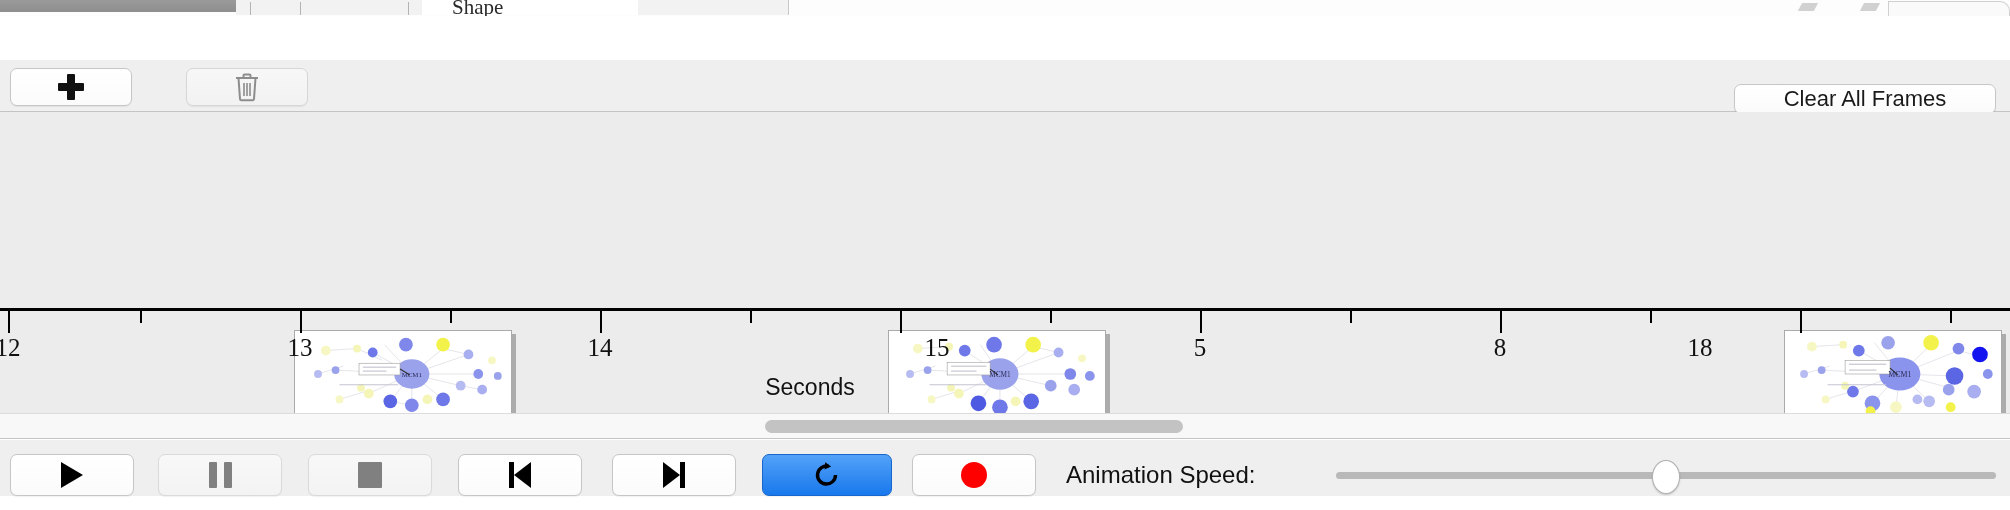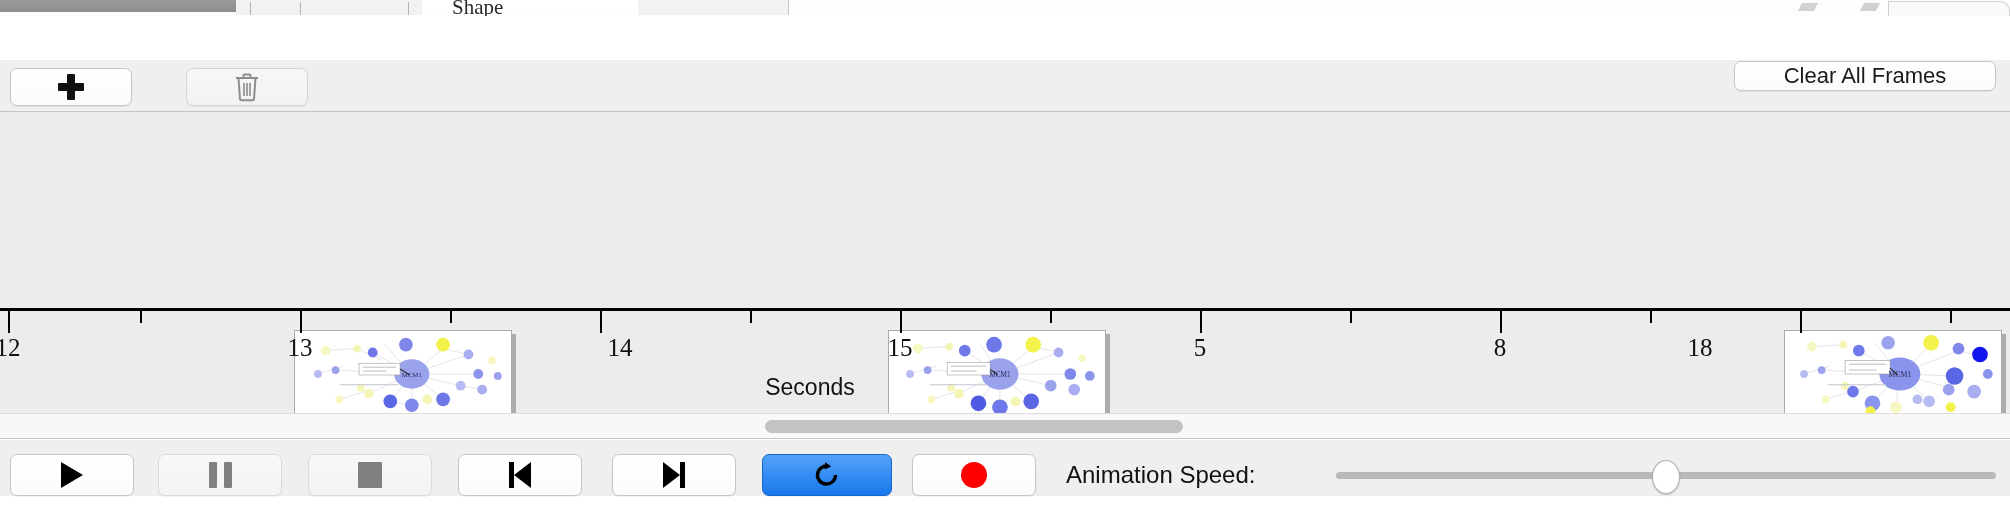--- a/index.html
+++ b/index.html
@@ -108,21 +108,21 @@
     display: flex; align-items: center; justify-content: center;
     box-sizing: border-box;
   }
   .tbtn.disabled {
     background: linear-gradient(180deg,#f7f7f7,#f2f2f2);
     border-color: #d6d6d6;
   }
   #btn-add   { left: 10px;  top: 8px; width: 122px; height: 38px; }
   #btn-del   { left: 186px; top: 8px; width: 122px; height: 38px; }
   #btn-clear {
-    left: 1734px; top: 1px; width: 262px; height: 30px;
+    left: 1734px; top: 24px; width: 262px; height: 30px;
     font-size: 22px; color: #1a1a1a;
   }
   .plus-ico {
     position: relative; width: 26px; height: 26px;
   }
   .plus-ico::before, .plus-ico::after {
     content: ""; position: absolute; background: #111; border-radius: 1px;
   }
   .plus-ico::before { left: 9px; top: 0;  width: 8px; height: 26px; }
   .plus-ico::after  { left: 0;  top: 9px; width: 26px; height: 8px; }
@@ -460,22 +460,22 @@
     <div class="tick minor" style="left:140px;"></div>
     <div class="tick minor" style="left:450px;"></div>
     <div class="tick minor" style="left:750px;"></div>
     <div class="tick minor" style="left:1050px;"></div>
     <div class="tick minor" style="left:1350px;"></div>
     <div class="tick minor" style="left:1650px;"></div>
     <div class="tick minor" style="left:1950px;"></div>
 
     <div class="tick-label" style="left:8px;">12</div>
     <div class="tick-label" style="left:300px;">13</div>
-    <div class="tick-label" style="left:600px;margin-left:20px;">14</div>
-    <div class="tick-label" style="left:900px;">15</div>
+    <div class="tick-label" style="left:600px;">14</div>
+    <div class="tick-label" style="left:937px;">15</div>
     <div class="tick-label" style="left:1200px;">5</div>
     <div class="tick-label" style="left:1500px;">8</div>
     <div class="tick-label" style="left:1700px;">18</div>
 
     <div class="axis-title">Seconds</div>
   </div>
 
   <div class="scroll-track"></div>
   <div class="scroll-thumb"></div>
 

